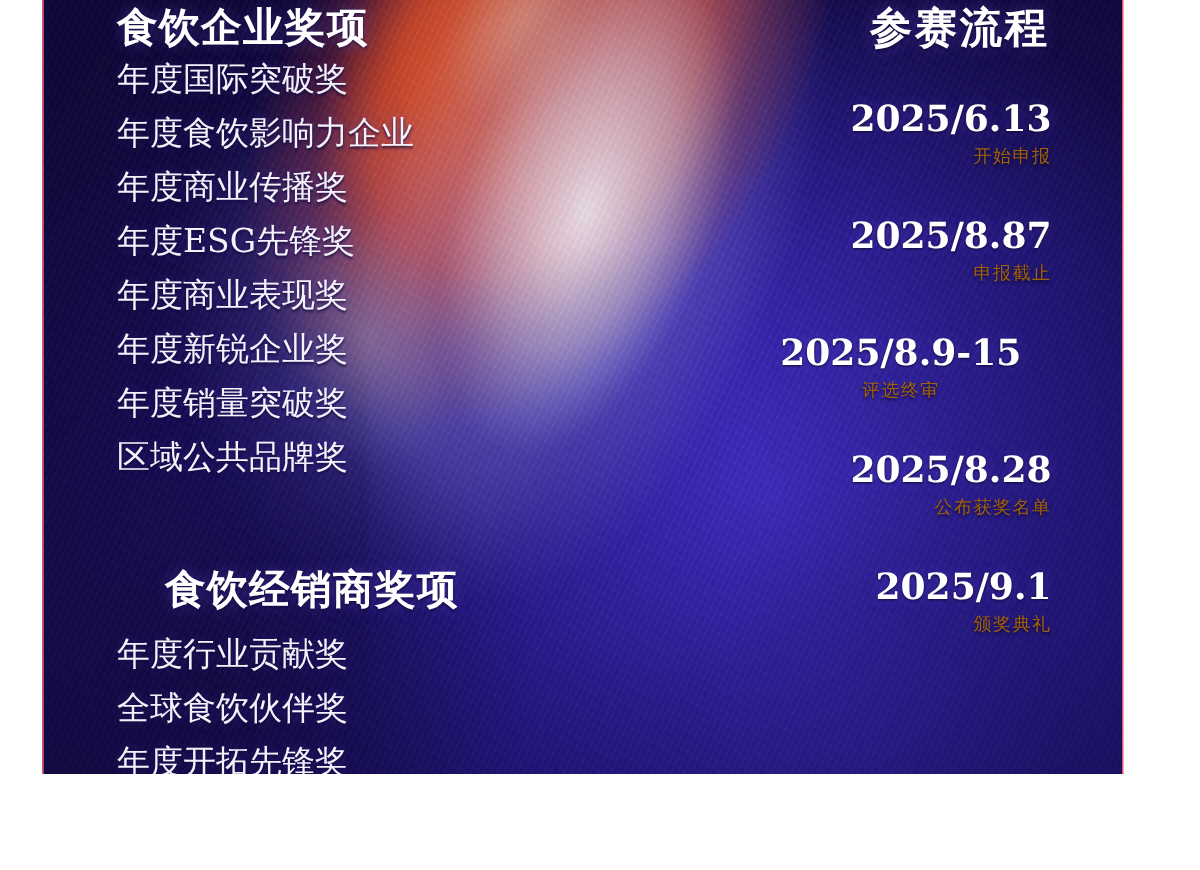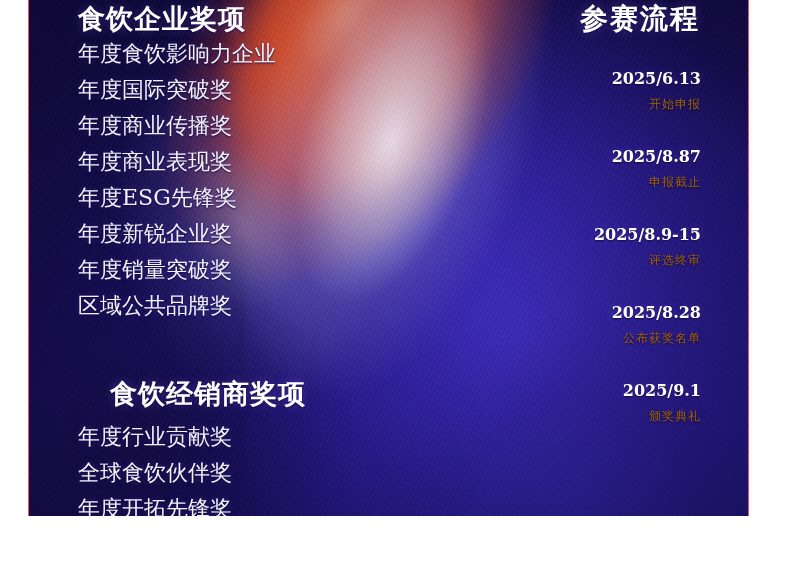--- a/index.html
+++ b/index.html
@@ -232,21 +232,21 @@
     padding: 0;
     list-style: none;
   }
   .timeline-item {
     margin: 0;
     padding: 0;
   }
   .timeline-date {
     font-family: "DejaVu Serif", "Liberation Serif", serif;
     font-weight: bold;
-    font-size: 16px;
+    font-size: 24px;
     line-height: 31px;
     color: #ffffff;
     letter-spacing: 0px;
     text-shadow:
       0 1px 2px rgba(14,6,46,0.9),
       0 0 9px rgba(120,100,255,0.30);
     white-space: nowrap;
   }
   .timeline-label {
     font-family: Liberation Mono, monospace;
@@ -280,25 +280,25 @@
   <div class="edge-rule left"></div>
   <div class="edge-rule right"></div>
 
   <div id="content">
 
     <div class="col-left">
 
       <div class="section-heading heading-awards-company">食饮企业奖项</div>
 
       <ul class="award-list">
+        <li>年度国际突破奖</li>
         <li>年度食饮影响力企业</li>
-        <li>年度国际突破奖</li>
         <li>年度商业传播奖</li>
+        <li>年度ESG先锋奖</li>
         <li>年度商业表现奖</li>
-        <li>年度ESG先锋奖</li>
         <li>年度新锐企业奖</li>
         <li>年度销量突破奖</li>
         <li>区域公共品牌奖</li>
       </ul>
 
       <div class="section-heading heading-awards-dealer" style="margin-top:53px;margin-left:32px;">食饮经销商奖项</div>
 
       <ul class="award-list" style="margin-top:8px;">
         <li>年度行业贡献奖</li>
         <li>全球食饮伙伴奖</li>
@@ -316,21 +316,21 @@
           <div class="timeline-date">2025/6.13</div>
           <div class="timeline-label">开始申报</div>
         </li>
 
         <li class="timeline-item" style="margin-top:24px;">
           <div class="timeline-date">2025/8.87</div>
           <div class="timeline-label">申报截止</div>
         </li>
 
 
-        <li class="timeline-item" style="margin-top:24px;">
+        <li class="timeline-item" style="margin-top:24px;text-align:center;">
           <div class="timeline-date">2025/8.9-15</div>
           <div class="timeline-label">评选终审</div>
         </li>
 
         <li class="timeline-item" style="margin-top:24px;">
           <div class="timeline-date">2025/8.28</div>
           <div class="timeline-label">公布获奖名单</div>
         </li>
 
         <li class="timeline-item" style="margin-top:24px;">

